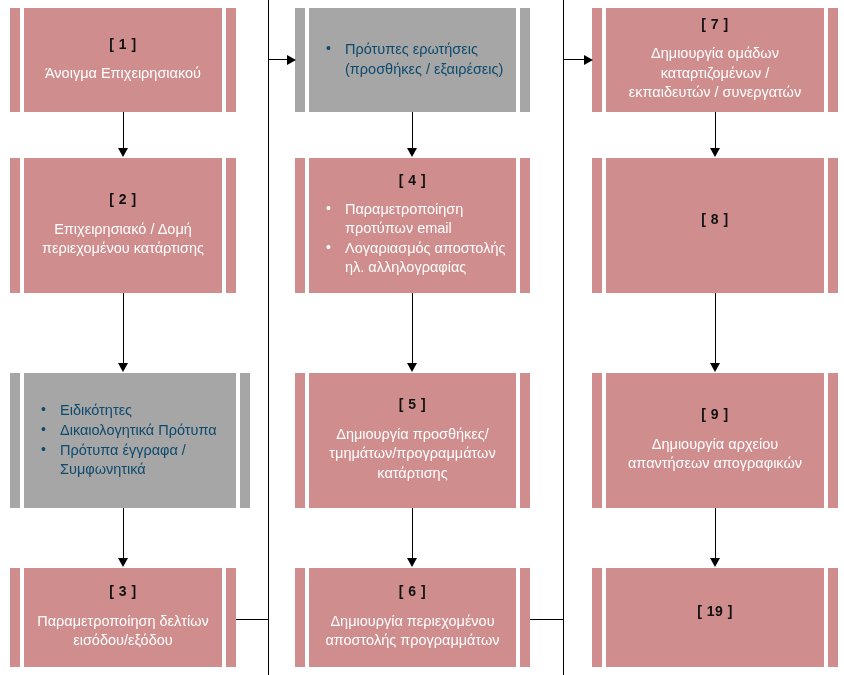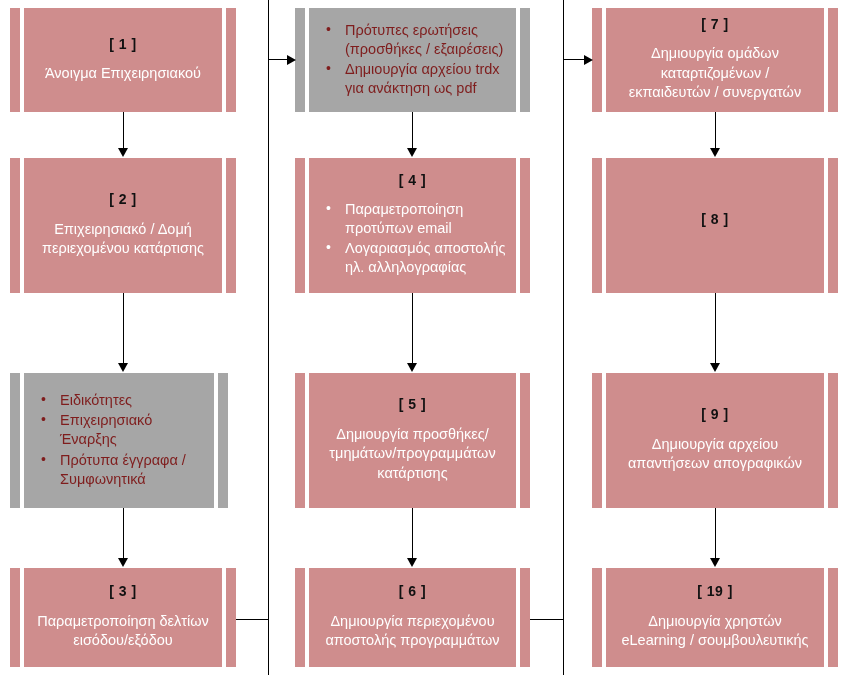--- a/index.html
+++ b/index.html
@@ -82,21 +82,21 @@
   ul.bullets {
     margin: 0;
     padding: 0 0 0 30px;
     list-style: none;
     align-self: stretch;
   }
   ul.bullets li {
     position: relative;
     font-size: 14.5px;
     line-height: 1.32;
-    color: #7f1d1d;
+    color: #0c4a6e;
     text-align: left;
     margin: 0 0 1px 0;
     white-space: pre-line;
   }
   ul.bullets li::before {
     content: "\2022";
     position: absolute;
     left: -19px;
     top: -1px;
     font-size: 14px;
@@ -159,28 +159,28 @@
   <div class="box rose" style="left:10px; top:158px; width:226px; height:135px;">
     <div class="strip strip-l"></div>
     <div class="strip strip-r"></div>
     <div class="body">
       <div class="box-num">[ 2 ]</div>
       <div class="box-title">Επιχειρησιακό / Δομή
 περιεχομένου κατάρτισης</div>
     </div>
   </div>
 
-  <div class="box grey" style="left:10px; top:373px; width:218px; height:135px;">
+  <div class="box grey" style="left:10px; top:373px; width:240px; height:135px;">
     <div class="strip strip-l"></div>
     <div class="strip strip-r"></div>
     <div class="body">
       <div class="bullets-wrap">
         <ul class="bullets">
           <li>Ειδικότητες</li>
-          <li>Επιχειρησιακό Έναρξης</li>
+          <li>Δικαιολογητικά Πρότυπα</li>
           <li>Πρότυπα έγγραφα /
 Συμφωνητικά</li>
         </ul>
       </div>
     </div>
   </div>
 
   <div class="box rose" style="left:10px; top:568px; width:226px; height:99px;">
     <div class="strip strip-l"></div>
     <div class="strip strip-r"></div>
@@ -192,22 +192,20 @@
   </div>
 
   <div class="box grey" style="left:295px; top:8px; width:235px; height:104px;">
     <div class="strip strip-l"></div>
     <div class="strip strip-r"></div>
     <div class="body">
       <div class="bullets-wrap">
         <ul class="bullets">
           <li>Πρότυπες ερωτήσεις
 (προσθήκες / εξαιρέσεις)</li>
-          <li>Δημιουργία αρχείου trdx
-για ανάκτηση ως pdf</li>
         </ul>
       </div>
     </div>
   </div>
 
   <div class="box rose" style="left:295px; top:158px; width:235px; height:135px;">
     <div class="strip strip-l"></div>
     <div class="strip strip-r"></div>
     <div class="body">
       <div class="box-num">[ 4 ]</div>
@@ -270,22 +268,20 @@
       <div class="box-title">Δημιουργία αρχείου
 απαντήσεων απογραφικών</div>
     </div>
   </div>
 
   <div class="box rose" style="left:592px; top:568px; width:246px; height:99px;">
     <div class="strip strip-l"></div>
     <div class="strip strip-r"></div>
     <div class="body">
       <div class="box-num">[ 19 ]</div>
-      <div class="box-title">Δημιουργία χρηστών
-eLearning / σουμβουλευτικής</div>
     </div>
   </div>
 
   <div class="vline" style="left:123px; top:112px; height:37px;"></div>
   <div class="arrow-down" style="left:118px; top:148px;"></div>
 
   <div class="vline" style="left:123px; top:293px; height:71px;"></div>
   <div class="arrow-down" style="left:118px; top:363px;"></div>
 
   <div class="vline" style="left:123px; top:508px; height:51px;"></div>

